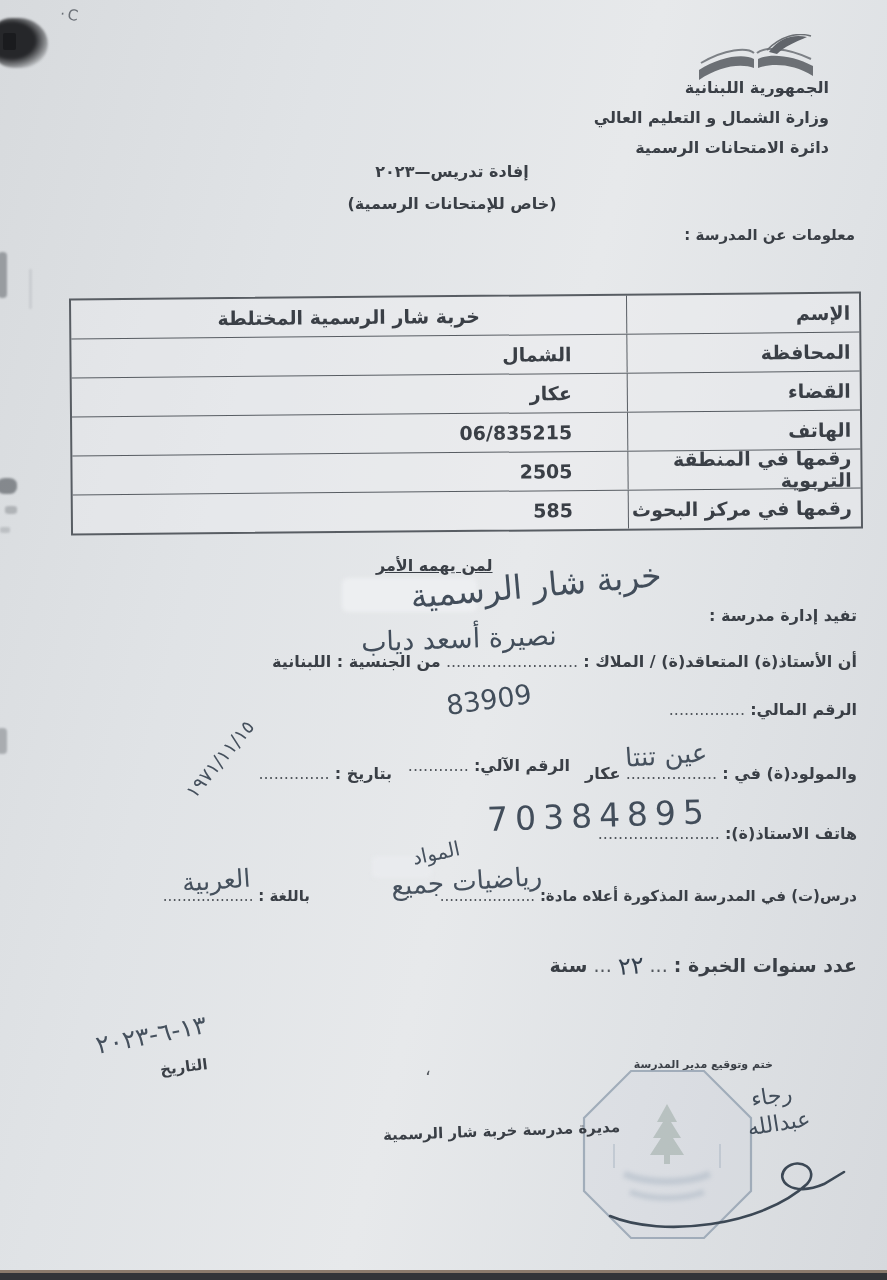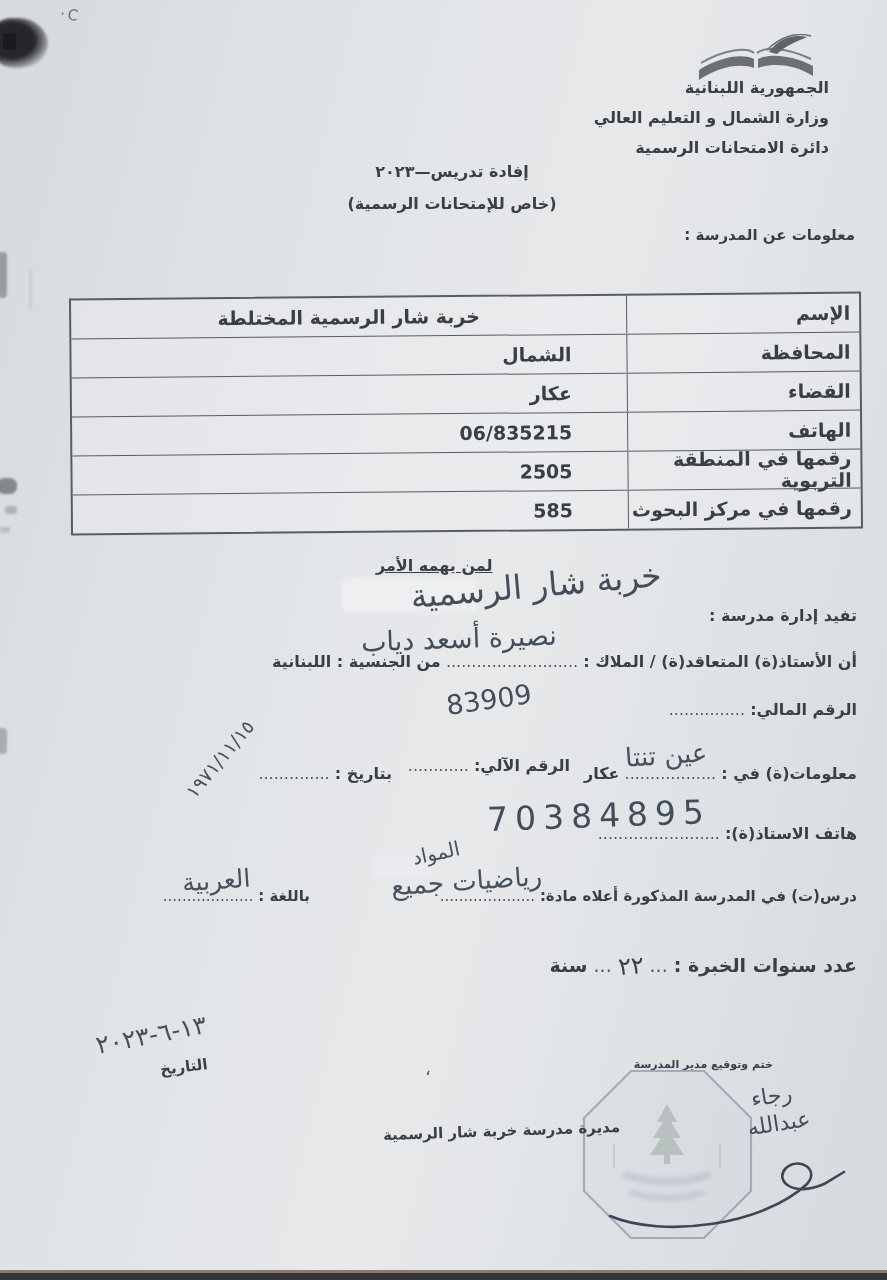--- a/index.html
+++ b/index.html
@@ -140,21 +140,21 @@
     <span class="printed">الرقم المالي:</span>
     <span class="dots">...............</span>
   </div>
   <div class="abs fline" style="top:708px;right:317px;margin-top:48px;">
     <span class="printed">الرقم الآلي:</span>
     <span class="dots">............</span>
   </div>
   <div class="abs hw hw-auto" style="direction:ltr;">83909</div>
 
   <div class="abs fline" style="top:764px;right:30px;">
-    <span class="printed">معلومات(ة) في :</span>
+    <span class="printed">والمولود(ة) في :</span>
     <span class="dots">..................</span>
     <span class="printed">عكار</span>
   </div>
   <div class="abs fline" style="top:764px;right:495px;">
     <span class="printed">بتاريخ :</span>
     <span class="dots">..............</span>
   </div>
   <div class="abs hw hw-village">عين تنتا</div>
   <div class="abs hw hw-bdate">١٩٧١/١١/١٥</div>
 

